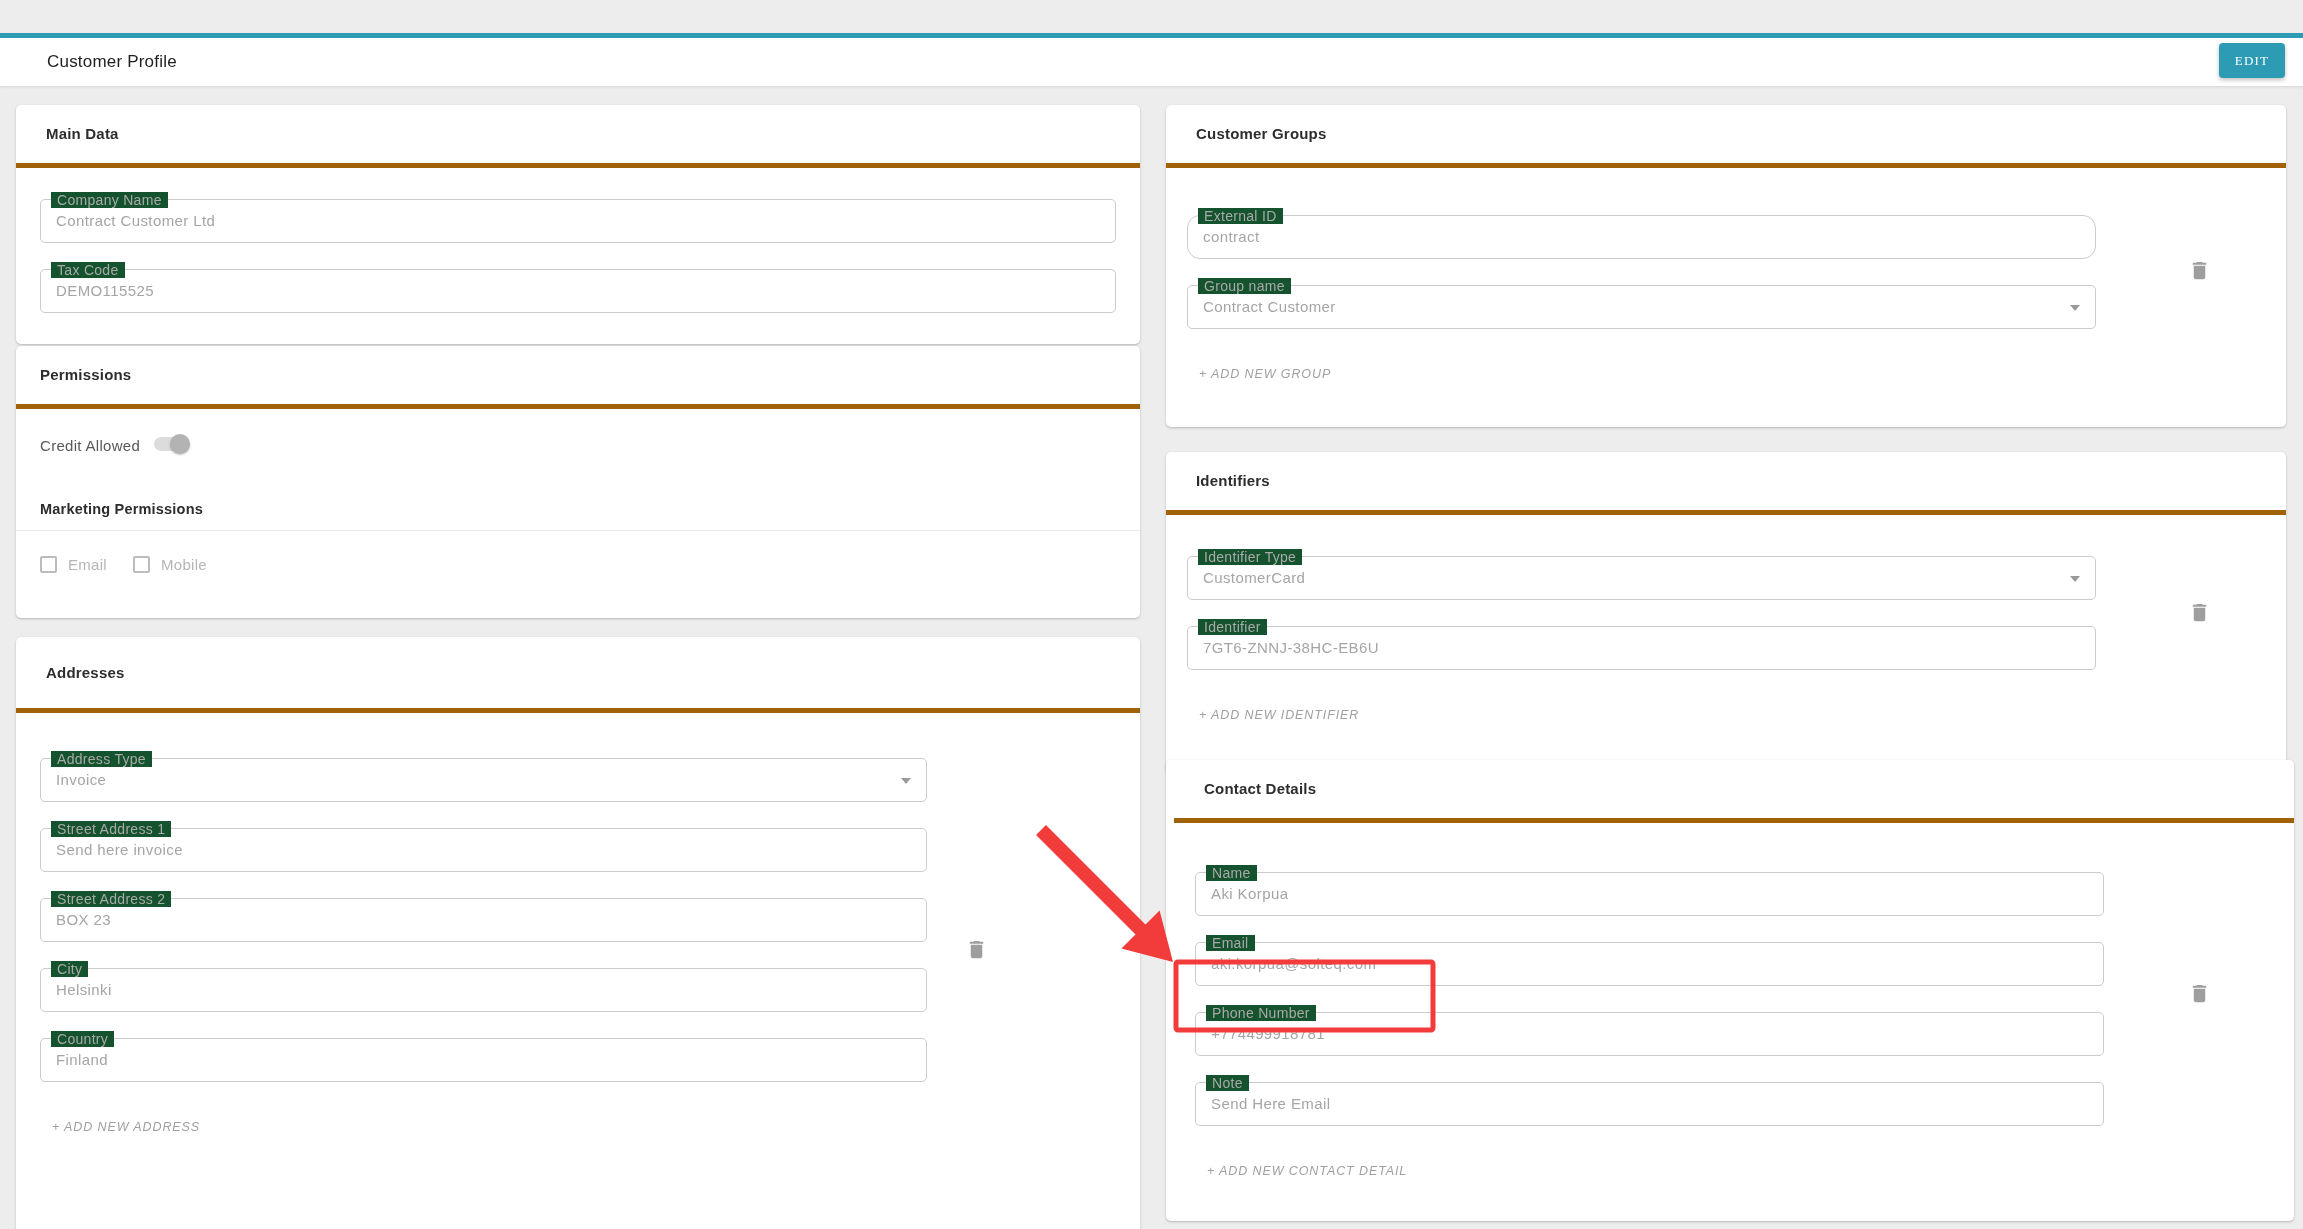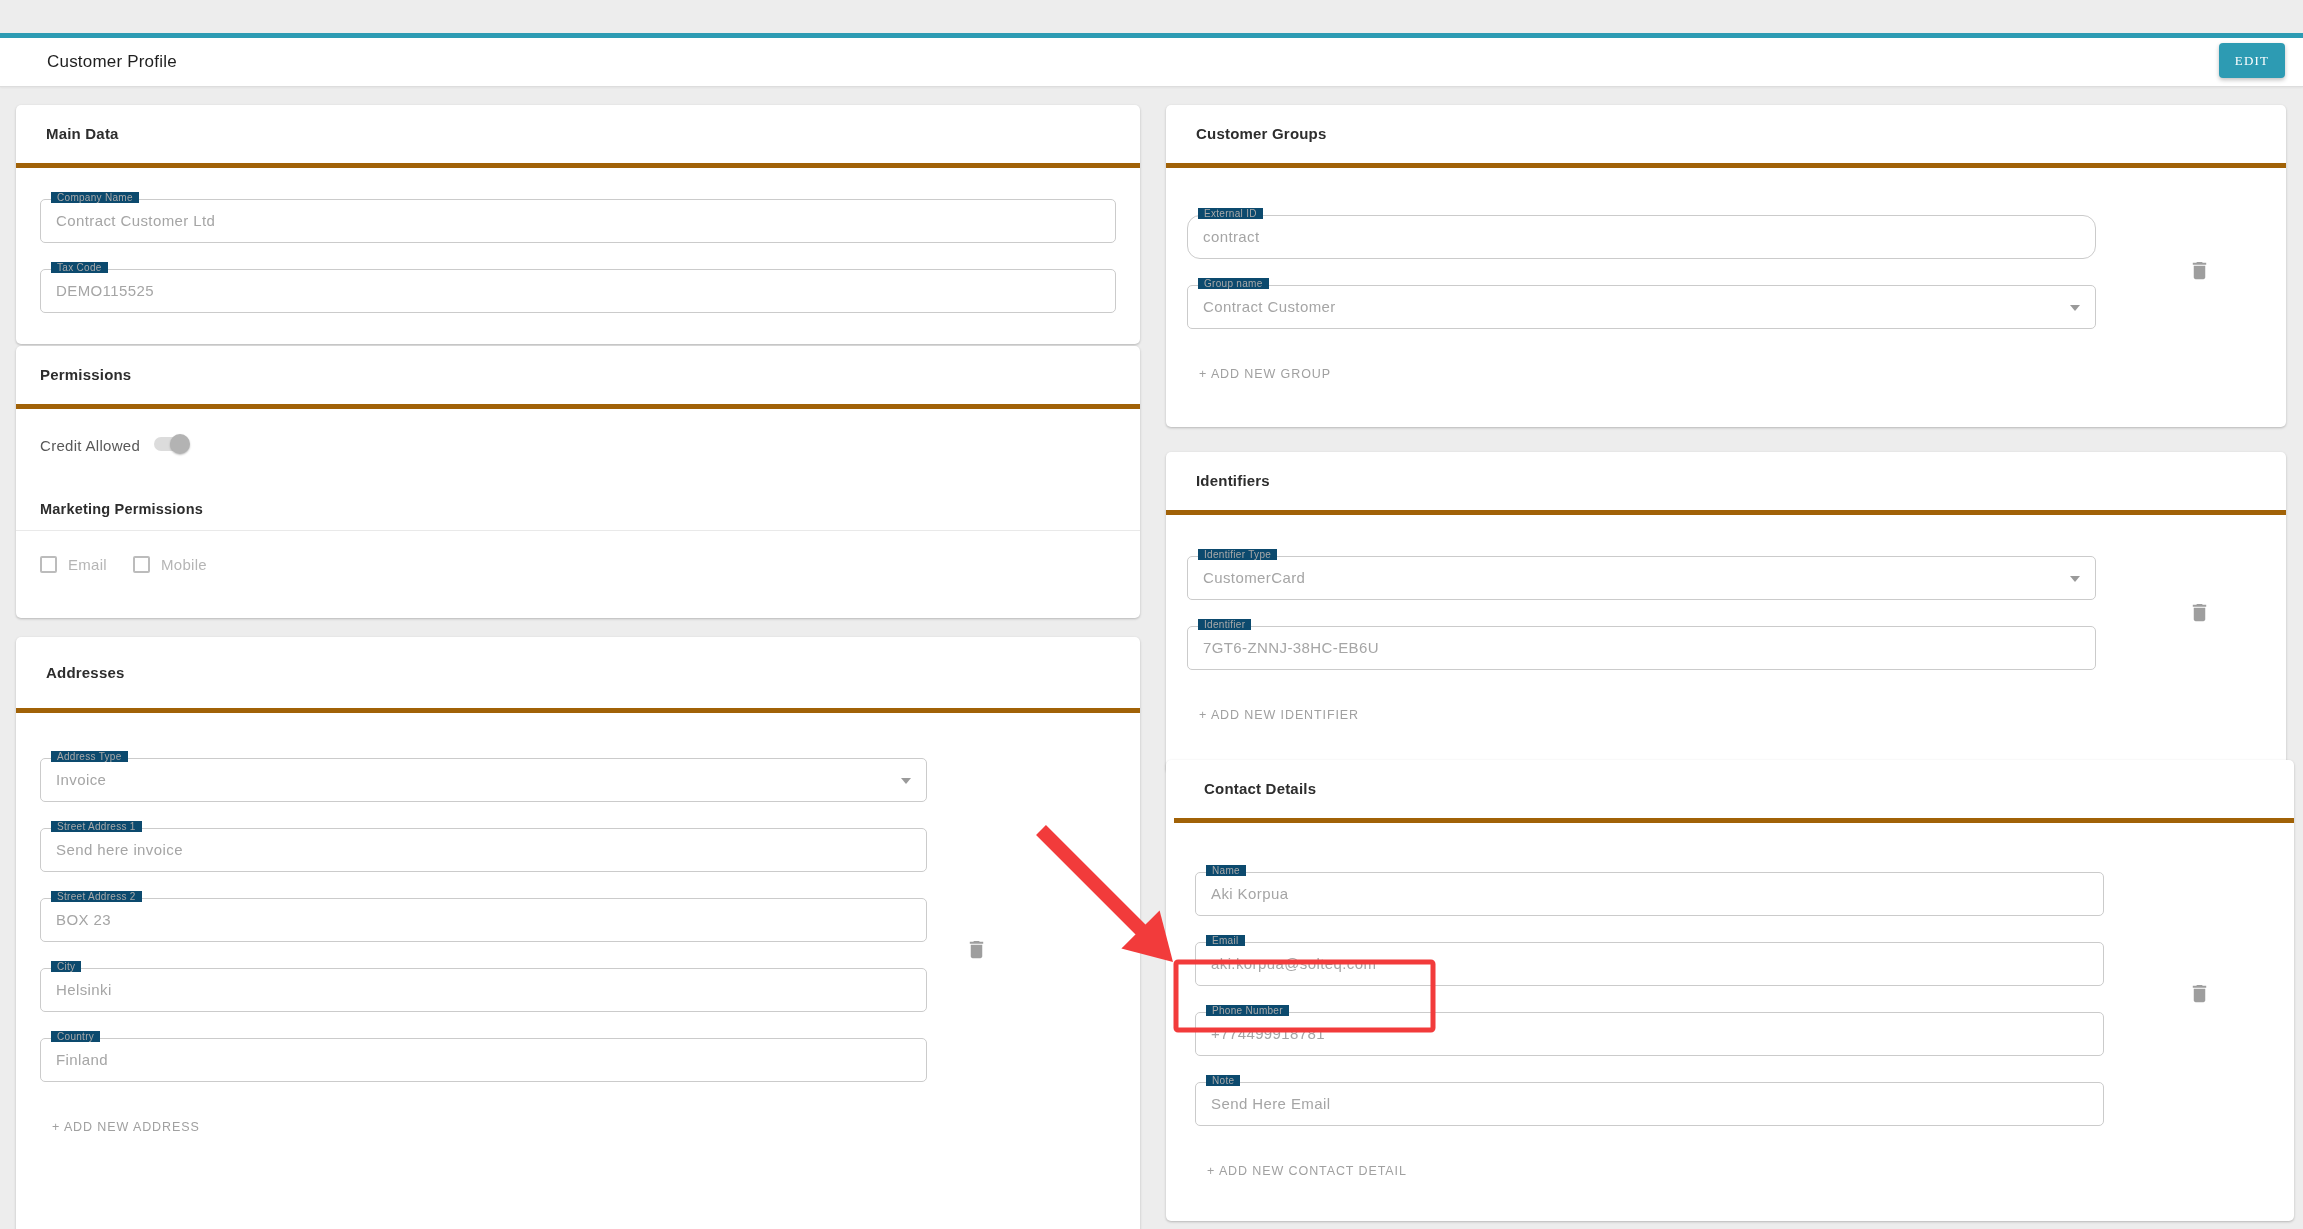--- a/index.html
+++ b/index.html
@@ -12,39 +12,39 @@
   .edit-btn{position:absolute;right:18px;top:5px;width:66px;height:35px;background:#2d9bb3;color:#fff;border:none;border-radius:4px;font-size:13px;font-weight:500;letter-spacing:1.2px;font-family:Liberation Serif, serif;box-shadow:0 2px 4px rgba(0,0,0,.25);cursor:pointer;}
 
   
   .card{position:absolute;background:#fff;border-radius:5px;box-shadow:0 1px 3px rgba(0,0,0,.14),0 1px 2px rgba(0,0,0,.10);}
   .card-title{height:58px;line-height:58px;padding-left:30px;font-size:15px;font-weight:700;color:#2d2d2d;letter-spacing:.2px;border-bottom:5px solid #a16207;}
   .card-body{padding:0 24px;}
   .right-body{padding:0 21px;}
 
   
   .field{position:relative;box-sizing:border-box;height:44px;border:1px solid #cbcbcb;border-radius:5px;margin-bottom:26px;background:#fff;}
-  .field-label{position:absolute;top:-8px;left:10px;background:#0c4a6e;padding:0 6px;font-size:10px;color:#a9a9a9;letter-spacing:.3px;white-space:nowrap;}
+  .field-label{position:absolute;top:-8px;left:10px;background:#14532d;padding:0 6px;font-size:14px;color:#a9a9a9;letter-spacing:.3px;white-space:nowrap;}
   .field-value{display:block;line-height:42px;padding:0 15px;font-size:15px;color:#a5a5a5;letter-spacing:.4px;white-space:nowrap;overflow:hidden;}
   .select-arrow{position:absolute;right:15px;top:19px;width:0;height:0;border-left:5px solid transparent;border-right:5px solid transparent;border-top:6px solid #9a9a9a;}
 
   
   .perm-row{margin:28px 0 0 24px;height:36px;display:flex;align-items:flex-start;}
   .perm-label{font-size:15px;color:#585858;letter-spacing:.3px;}
   .toggle{position:relative;display:inline-block;width:33px;height:14px;border-radius:7px;background:#dcdcdc;margin-left:14px;cursor:pointer;}
   .toggle .knob{position:absolute;right:-3px;top:-3px;width:20px;height:20px;border-radius:50%;background:#b3b3b3;box-shadow:0 1px 2px rgba(0,0,0,.25);}
   .marketing-title{margin:28px 0 13px 24px;font-size:14.5px;font-weight:700;color:#2d2d2d;letter-spacing:.2px;}
   .hr{height:1px;background:#e9e9e9;}
   .cb-row{margin:17px 0 0 24px;height:32px;display:flex;align-items:center;}
   .cb-item{display:flex;align-items:center;cursor:pointer;}
   .cb-item + .cb-item{margin-left:26px;}
   .cb-box{box-sizing:border-box;width:17px;height:17px;border:2px solid #bcbcbc;border-radius:2px;background:#fff;}
   .cb-label{font-size:15px;color:#b5b5b5;letter-spacing:.3px;margin-left:11px;}
 
   
-  .add-link{display:inline-block;margin:38px 0 0 12px;font-size:12.5px;font-weight:500;color:#a0a0a0;letter-spacing:.9px;cursor:pointer;background:none;border:none;font-family:inherit;padding:0;}
+  .add-link{display:inline-block;margin:38px 0 0 12px;font-size:12.5px;font-weight:500;color:#a0a0a0;letter-spacing:.9px;cursor:pointer;background:none;border:none;font-family:inherit;padding:0;font-style:italic;}
 
   
   .trash{position:absolute;width:23px;height:27px;cursor:pointer;background:none;border:none;padding:0;}
   .trash svg{display:block;width:23px;height:27px;}
 
   
   .annotation{position:absolute;left:0;top:0;z-index:10;pointer-events:none;}
 </style>
 </head>
 <body>

